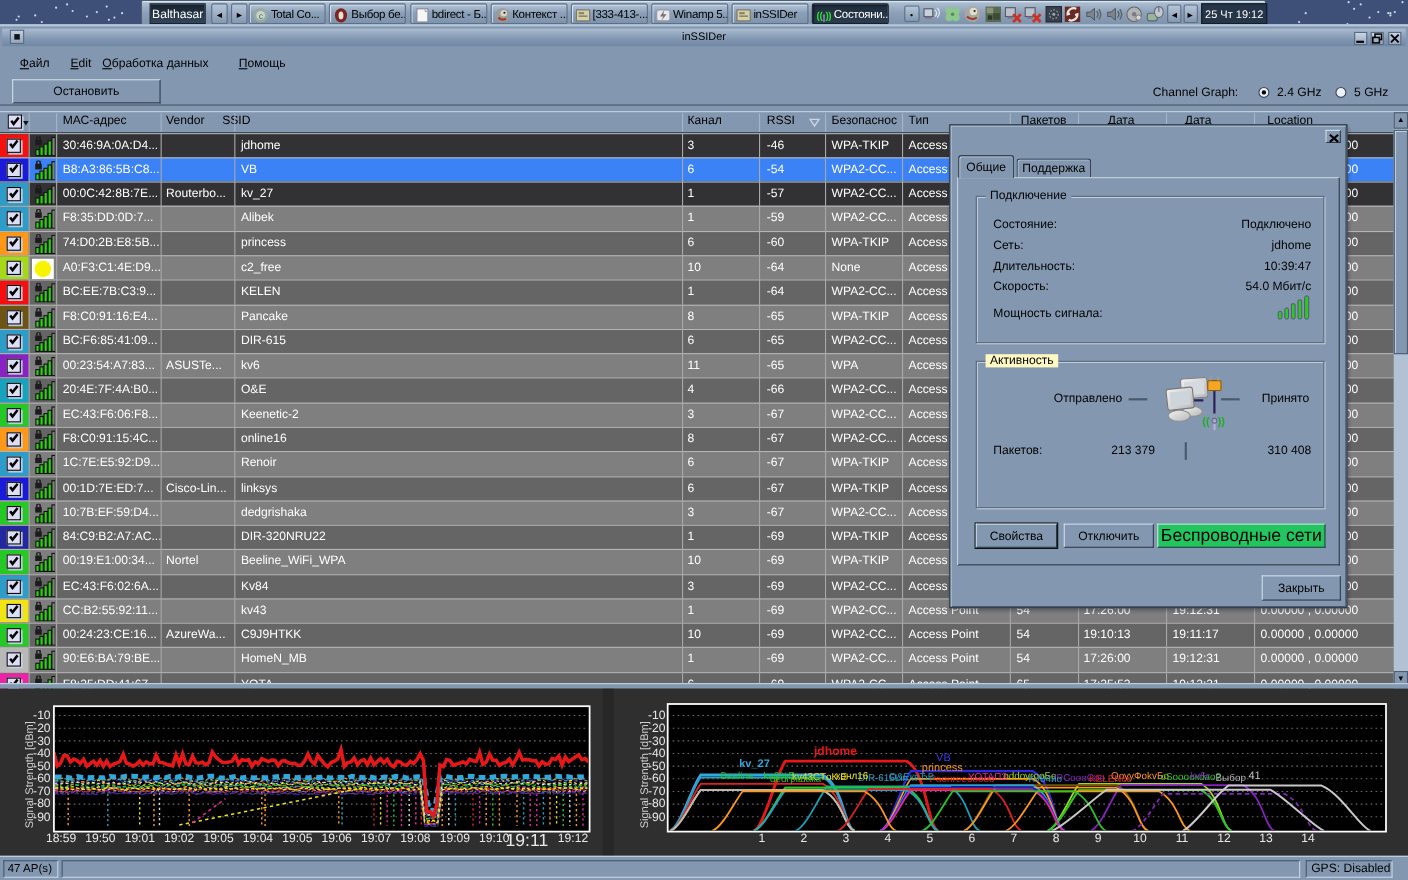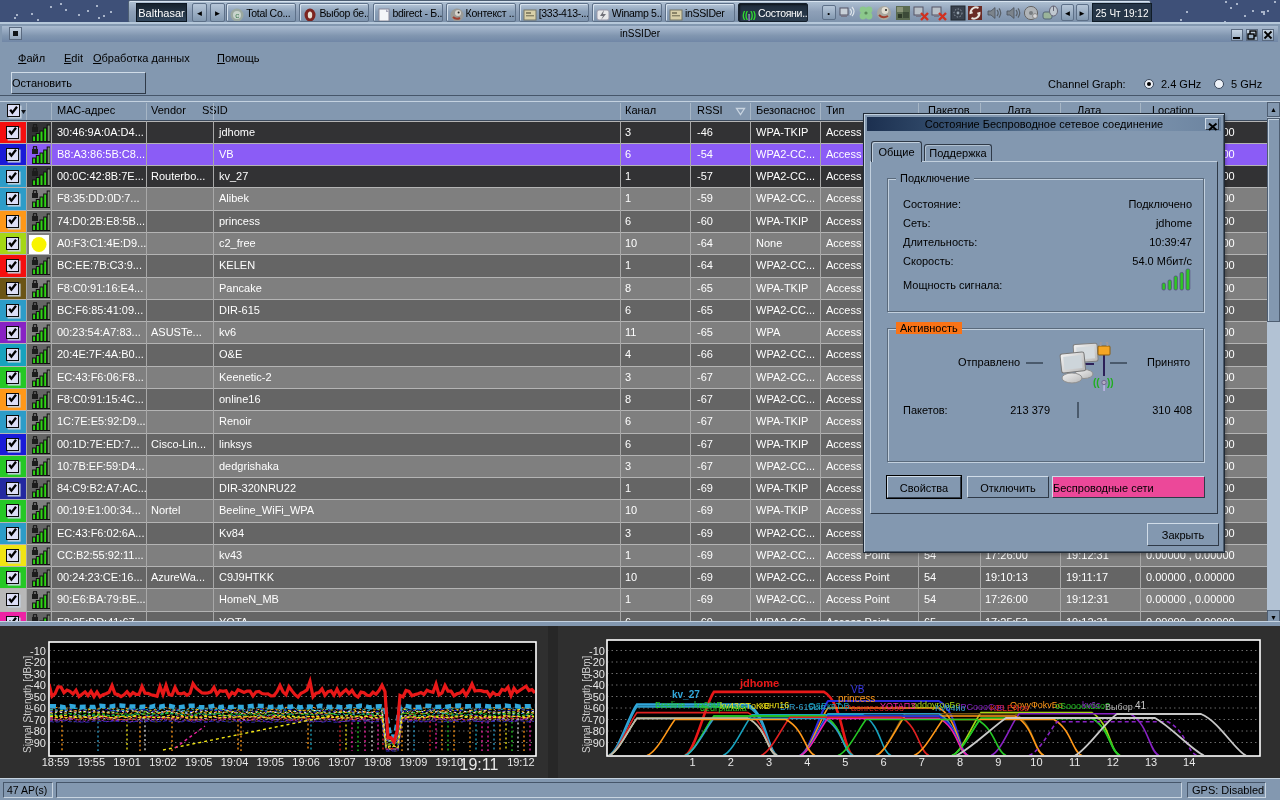--- a/index.html
+++ b/index.html
@@ -164,21 +164,21 @@
     <div class="wb" style="position:absolute;right:4px;top:3px"><svg width="10" height="10">
           <path d="M1.5 1.5 L8.5 8.5 M8.5 1.5 L1.5 8.5" stroke="#000" stroke-width="1.8"></path>
         </svg></div>
   </div>
 
   <div style="position:absolute;left:18px;top:28px;color:#000;font-size:11px"><u>Ф</u>айл</div>
   <div style="position:absolute;left:64px;top:28px;color:#000;font-size:11px"><u>E</u>dit</div>
   <div style="position:absolute;left:93px;top:28px;color:#000;font-size:11px"><u>О</u>бработка данных</div>
   <div style="position:absolute;left:217px;top:28px;color:#000;font-size:11px"><u>П</u>омощь</div>
 
-  <div style="position:absolute;left:11px;top:48px;width:135px;height:22px;background:#8398b0;border-top:1.4px solid #d0dce8;border-left:1.4px solid #d0dce8;border-right:1.6px solid #2f3a48;border-bottom:1.6px solid #2f3a48;color:#000;font-size:11px;text-align:left;line-height:20px">Остановить</div>
+  <div style="position:absolute;left:11px;top:48px;width:135px;height:22px;background:#8398b0;border-top:1.4px solid #d0dce8;border-left:1.4px solid #d0dce8;border-right:1.6px solid #2f3a48;border-bottom:1.6px solid #2f3a48;color:#000;font-size:11px;text-align:center;line-height:20px">Остановить</div>
   <div style="position:absolute;left:1048px;top:54px;color:#000;font-size:11px">Channel Graph:</div>
   <div style="position:absolute;left:1144px;top:55px;width:10px;height:10px;border-radius:50%;background:#eef2f8;border:1px solid #38465a">
       <div style="position:absolute;left:2px;top:2px;width:4px;height:4px;border-radius:50%;background:#000"></div>
     </div>
   <div style="position:absolute;left:1161px;top:54px;color:#000;font-size:11px">2.4 GHz</div>
   <div style="position:absolute;left:1214px;top:55px;width:10px;height:10px;border-radius:50%;background:#eef2f8;border:1px solid #38465a"></div>
   <div style="position:absolute;left:1231px;top:54px;color:#000;font-size:11px">5 GHz</div>
   <div style="position:absolute;left:0;top:71px;width:1280px;height:1px;background:#46566a"></div>
 </div>
 
@@ -241,21 +241,21 @@
     <div class="ct" style="left:219px">jdhome</div>
     <div class="ct" style="left:625px">3</div>
     <div class="ct" style="left:697px">-46</div>
     <div class="ct" style="left:756px">WPA-TKIP</div>
     <div class="ct" style="left:826px">Access Point</div>
     <div class="ct" style="left:924px">54</div>
     <div class="ct" style="left:985px">17:26:00</div>
     <div class="ct" style="left:1066px">19:12:31</div>
     <div class="ct" style="left:1146px">0.00000 , 0.00000</div>
   </div>
-<div style="position:absolute;left:0;top:142.88px;width:1267px;height:22.28px;background:#8b5cf6;border-top:1px solid #b4b4b4;overflow:hidden">
+<div style="position:absolute;left:0;top:142.88px;width:1267px;height:22.28px;background:#3b82f6;border-top:1px solid #b4b4b4;overflow:hidden">
     <div style="position:absolute;left:0;top:0;width:26px;height:22.28px;background:#1a1ad8"></div>
     <div style="position:absolute;left:6px;top:4px;width:13px;height:13px;background:#dcdef6;border:1.6px solid #0a0a0a;box-shadow:1.6px 1.6px 0 rgba(198,212,226,.9)">
       <svg width="11" height="11" viewBox="0 0 11 11" style="position:absolute;left:-0.5px;top:-0.5px">
         <path d="M2.2 4.8 L4.4 7.6 L9 1.8" stroke="#000" stroke-width="2.3" fill="none"></path>
       </svg>
     </div>
     <svg style="position:absolute;left:29px;top:2px" width="21" height="18" viewBox="0 0 21 18">
 <g stroke="#101010" stroke-width="1">
 <rect x="3.6" y="12" width="3" height="5.5" fill="#2ed414"></rect>
 <rect x="7.3" y="9.5" width="3" height="8" fill="#2ed414"></rect>
@@ -1022,21 +1022,21 @@
 <path d="M647 755.5 C 657 752 667 730 675 719.5L786 719.5 C 805 730 805 752 815 755.5" fill="none" stroke="#ff9818" stroke-width="1.6"></path>
 <path d="M838 755.5 C 848 752 858 730 866 719.5L977 719.5 C 996 730 996 752 1006 755.5" fill="none" stroke="#25c825" stroke-width="1.6"></path>
 <path d="M956 755.5 C 968 751 994 726 1006 718 L1155 718 C 1170 726 1193 751 1204 755.5" fill="none" stroke="#c8c8c8" stroke-width="1.8"></path>
 <path d="M1075 755.5 C 1086 751 1105 722 1117 714 L1201 714 C 1220 722 1235 751 1246 755.5" fill="none" stroke="#c8c8c8" stroke-width="1.8"></path>
     </g>
   <clipPath id="rc">
       <rect x="608" y="641" width="651" height="114"></rect>
     </clipPath>
 </svg>
 <div style="position:absolute;left:55.5px;top:756px;transform:translateX(-50%);color:#e8e8e8;font-size:11px">18:59</div>
-<div style="position:absolute;left:91.3px;top:756px;transform:translateX(-50%);color:#e8e8e8;font-size:11px">19:55</div>
+<div style="position:absolute;left:91.3px;top:756px;transform:translateX(-50%);color:#e8e8e8;font-size:11px">19:50</div>
 <div style="position:absolute;left:127.1px;top:756px;transform:translateX(-50%);color:#e8e8e8;font-size:11px">19:01</div>
 <div style="position:absolute;left:162.89999999999998px;top:756px;transform:translateX(-50%);color:#e8e8e8;font-size:11px">19:02</div>
 <div style="position:absolute;left:198.7px;top:756px;transform:translateX(-50%);color:#e8e8e8;font-size:11px">19:05</div>
 <div style="position:absolute;left:234.5px;top:756px;transform:translateX(-50%);color:#e8e8e8;font-size:11px">19:04</div>
 <div style="position:absolute;left:270.29999999999995px;top:756px;transform:translateX(-50%);color:#e8e8e8;font-size:11px">19:05</div>
 <div style="position:absolute;left:306.09999999999997px;top:756px;transform:translateX(-50%);color:#e8e8e8;font-size:11px">19:06</div>
 <div style="position:absolute;left:341.9px;top:756px;transform:translateX(-50%);color:#e8e8e8;font-size:11px">19:07</div>
 <div style="position:absolute;left:377.7px;top:756px;transform:translateX(-50%);color:#e8e8e8;font-size:11px">19:08</div>
 <div style="position:absolute;left:413.5px;top:756px;transform:translateX(-50%);color:#e8e8e8;font-size:11px">19:09</div>
 <div style="position:absolute;left:449.29999999999995px;top:756px;transform:translateX(-50%);color:#e8e8e8;font-size:11px">19:10</div>
@@ -1098,21 +1098,20 @@
 <div style="position:absolute;left:22px;top:753px;color:#d0d0d0;font-size:10px;transform:rotate(-90deg);transform-origin:0 0">Signal Strength [dBm]</div>
 <div style="position:absolute;left:581px;top:753px;color:#d0d0d0;font-size:10px;transform:rotate(-90deg);transform-origin:0 0">Signal Strength [dBm]</div>
 
 <div style="position:absolute;left:0;top:778px;width:1280px;height:22px;background:#8398b0;border-top:1px solid #c4d2e0">
   <div style="position:absolute;left:3px;top:3px;width:50px;height:16px;border:1px solid #46566a;border-right-color:#c8d4e0;border-bottom-color:#c8d4e0;color:#000;font-size:10.5px;line-height:15px;padding-left:3px;white-space:nowrap">47 AP(s)</div>
   <div style="position:absolute;left:56px;top:3px;width:1126px;height:16px;border:1px solid #46566a;border-right-color:#c8d4e0;border-bottom-color:#c8d4e0"></div>
   <div style="position:absolute;left:1187px;top:3px;width:79px;height:16px;border:1px solid #46566a;border-right-color:#c8d4e0;border-bottom-color:#c8d4e0;color:#000;font-size:11px;line-height:15px;padding-left:4px">GPS: Disabled</div>
 </div>
 
 <div style="position:absolute;left:863px;top:113px;width:362px;height:440px;background:#8398b0;border:1px solid #202a36;box-shadow:inset 1px 1px 0 #c2d0de,inset -1px -1px 0 #4a5a6c, 1px 2px 3px #0004">
-  <div style="position:absolute;left:3px;top:3px;right:3px;height:14px;background:linear-gradient(90deg,#1c3050,#3c5878 30%,#7e95af 70%,#6c84a0);color:#000;font-size:11px;line-height:14px;text-align:center">Состояние Беспроводное сетевое соединение</div>
   <div style="position:absolute;right:5px;top:4px;width:14px;height:12px;background:#8398b0;border-top:1px solid #d0dce8;border-left:1px solid #d0dce8;border-right:1px solid #2f3a48;border-bottom:1px solid #2f3a48;color:#000"><svg width="14" height="12">
         <path d="M3 2.5 L10.5 9 M10.5 2.5 L3 9" stroke="#000" stroke-width="2"></path>
       </svg></div>
 
   <div style="position:absolute;left:7px;top:27px;width:51px;height:21px;background:#8398b0;border:1px solid #2f3a48;border-bottom:none;border-radius:3px 3px 0 0;box-shadow:inset 1px 1px 0 #c2d0de;color:#000;font-size:11px;text-align:center;line-height:20px;z-index:3">Общие</div>
   <div style="position:absolute;left:60px;top:30px;width:68px;height:18px;background:#8398b0;border:1px solid #2f3a48;border-bottom:none;border-radius:3px 3px 0 0;box-shadow:inset 1px 1px 0 #b0c0d0;color:#000;font-size:11px;text-align:center;line-height:17px">Поддержка</div>
 
   <div style="position:absolute;left:6px;top:47px;width:348px;height:353px;background:#8398b0;border-top:1px solid #c2d0de;border-left:1px solid #c2d0de;border-right:1.4px solid #2f3a48;border-bottom:1.4px solid #2f3a48"></div>
 
   <div style="position:absolute;left:23px;top:64px;width:317px;height:134px;border:1px solid #5a6a7c;box-shadow:1px 1px 0 #c2d0de,inset 1px 1px 0 #c2d0de"></div>
@@ -1130,21 +1129,21 @@
 <g stroke="#554a80" stroke-width="0.8">
 <rect x="1" y="15" width="3.4" height="7" rx="1.4" fill="#2ec822"></rect>
 <rect x="7" y="12" width="3.4" height="10" rx="1.4" fill="#2ec822"></rect>
 <rect x="13" y="8" width="3.4" height="14" rx="1.4" fill="#2ec822"></rect>
 <rect x="19" y="4.5" width="3.4" height="17.5" rx="1.4" fill="#2ec822"></rect>
 <rect x="25" y="1" width="3.8" height="21" rx="1.5" fill="#2ec822"></rect>
 </g>
     </svg>
 
   <div style="position:absolute;left:23px;top:214px;width:317px;height:134px;border:1px solid #5a6a7c;box-shadow:1px 1px 0 #c2d0de,inset 1px 1px 0 #c2d0de"></div>
-  <div style="position:absolute;left:32px;top:208px;background:#f97316;padding:0 4px;color:#000;font-size:11px">Активность</div>
+  <div style="position:absolute;left:32px;top:208px;background:#fef9c3;padding:0 4px;color:#000;font-size:11px">Активность</div>
   <div style="position:absolute;left:94px;top:242px;color:#000;font-size:11px">Отправлено</div>
   <div style="position:absolute;left:162px;top:248px;width:17px;height:2px;background:#4a5a6c"></div>
   <svg style="position:absolute;left:190px;top:228px" width="60" height="50" viewBox="0 0 60 50">
 <defs>
         <linearGradient id="mg" x1="0" y1="0" x2="1" y2="1">
           <stop offset="0" stop-color="#f2f2f2"></stop>
           <stop offset="1" stop-color="#b8b8b8"></stop>
         </linearGradient>
       </defs>
 <path d="M24 22 h16 M50 9 h-10 M50 9 v25" stroke="#2c2058" stroke-width="2" fill="none"></path>
@@ -1167,18 +1166,18 @@
 <circle cx="50" cy="40.5" r="2.2" fill="#b0aac0" stroke="#706890"></circle>
 </svg>
   <div style="position:absolute;left:246px;top:248px;width:17px;height:2px;background:#4a5a6c"></div>
   <div style="position:absolute;left:283px;top:242px;color:#000;font-size:11px">Принято</div>
   <div style="position:absolute;left:39px;top:290px;color:#000;font-size:11px">Пакетов:</div>
   <div style="position:absolute;left:186px;top:290px;color:#000;font-size:11px;transform:translateX(-100%);white-space:nowrap">213 379</div>
   <div style="position:absolute;left:213px;top:288px;width:2px;height:16px;background:#4a5a6c"></div>
   <div style="position:absolute;left:328px;top:290px;color:#000;font-size:11px;transform:translateX(-100%);white-space:nowrap">310 408</div>
   <div style="position:absolute;left:23px;top:362px;width:74px;height:22px;box-shadow:0 0 0 1px #000;background:#8398b0;border-top:1px solid #d0dce8;border-left:1px solid #d0dce8;border-right:1.6px solid #2f3a48;border-bottom:1.6px solid #2f3a48;color:#000;font-size:11px;text-align:center;line-height:22px">Свойства</div>
   <div style="position:absolute;left:103px;top:362px;width:82px;height:22px;background:#8398b0;border-top:1px solid #d0dce8;border-left:1px solid #d0dce8;border-right:1.6px solid #2f3a48;border-bottom:1.6px solid #2f3a48;color:#000;font-size:11px;text-align:center;line-height:22px">Отключить</div>
-  <div style="position:absolute;left:188px;top:362px;width:153px;height:22px;background:#ec4899;border-top:1px solid #d0dce8;border-left:1px solid #d0dce8;border-right:1.6px solid #2f3a48;border-bottom:1.6px solid #2f3a48;color:#000;font-size:11px;text-align:left;line-height:22px">Беспроводные сети</div>
+  <div style="position:absolute;left:188px;top:362px;width:153px;height:22px;background:#22c55e;border-top:1px solid #d0dce8;border-left:1px solid #d0dce8;border-right:1.6px solid #2f3a48;border-bottom:1.6px solid #2f3a48;color:#000;font-size:16px;text-align:center;line-height:22px">Беспроводные сети</div>
   <div style="position:absolute;left:283px;top:409px;width:72px;height:23px;background:#8398b0;border-top:1px solid #d0dce8;border-left:1px solid #d0dce8;border-right:1.6px solid #2f3a48;border-bottom:1.6px solid #2f3a48;color:#000;font-size:11px;text-align:center;line-height:23px">Закрыть</div>
 </div>
 <style>
 .wb { width:12px; height:12px; background:linear-gradient(180deg,#c8d6e4,#94a8be); border:1px solid #5a6a80;
       color:#000; font-size:7px; font-weight:bold; text-align:center; line-height:11px; }
 </style>
 </body></html>

